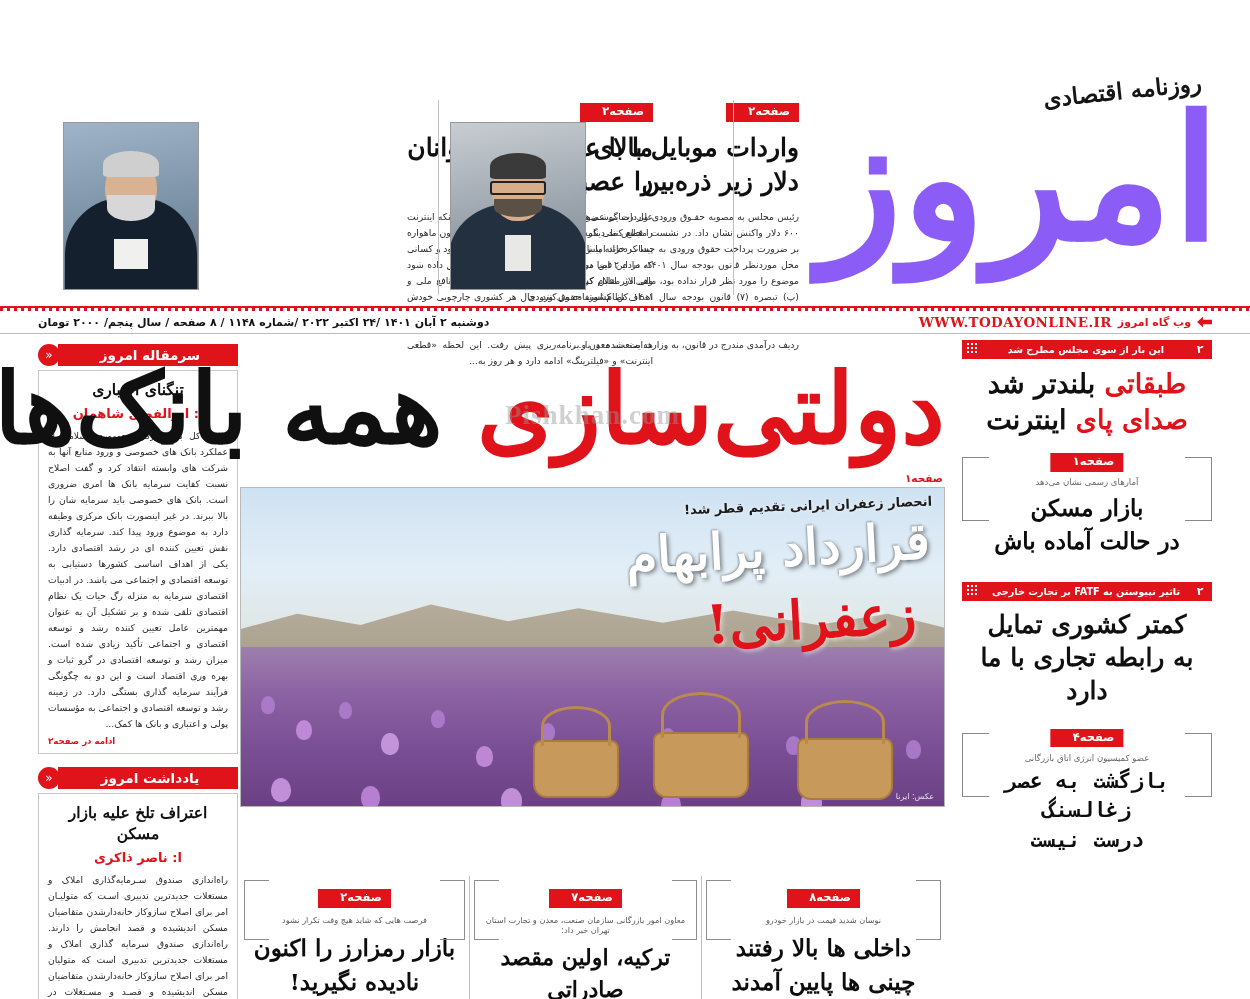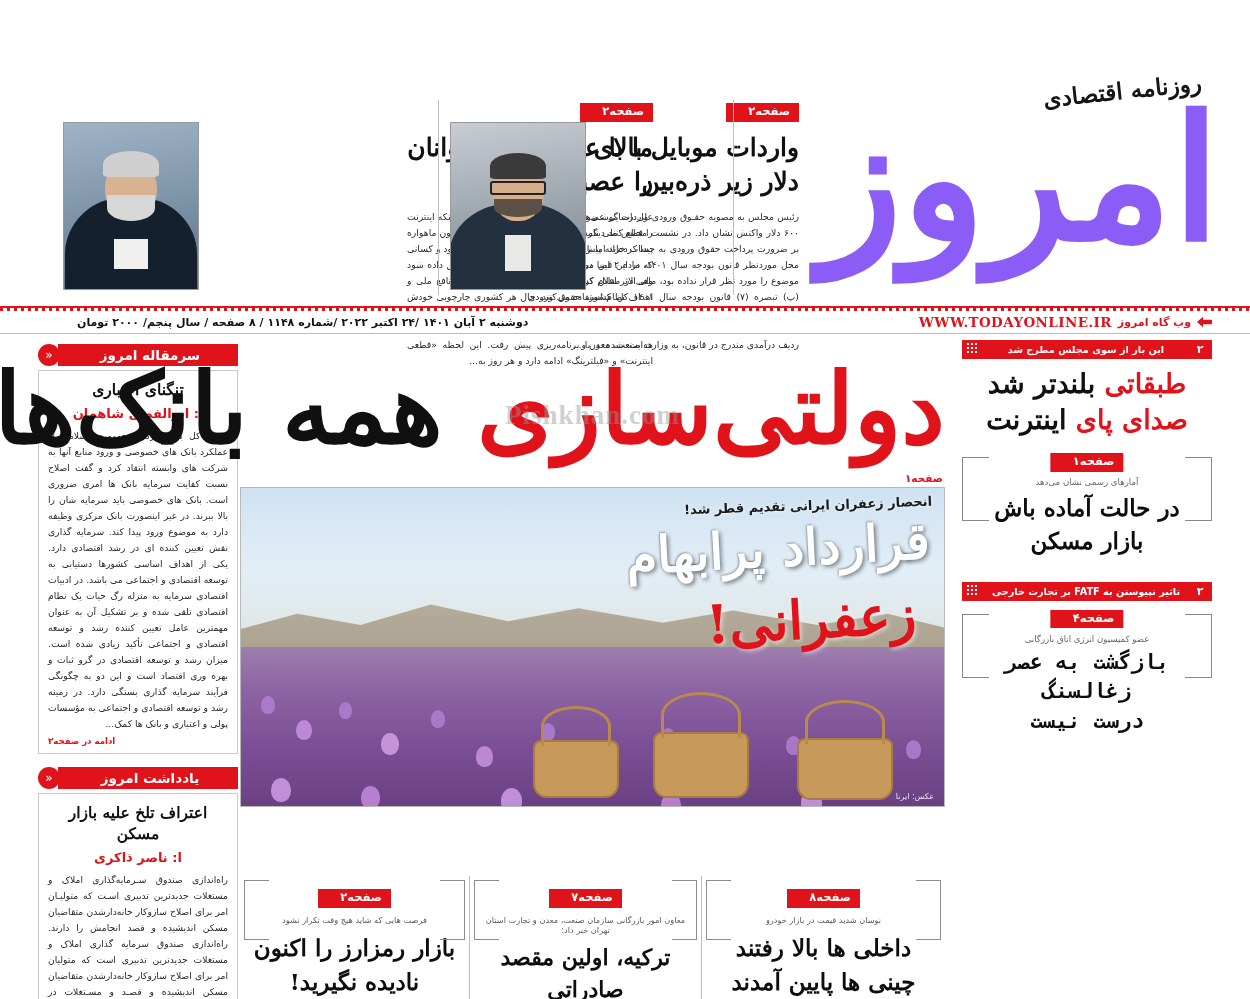--- a/index.html
+++ b/index.html
@@ -61,21 +61,21 @@
     position:absolute; left:0; top:306px; width:1250px; height:28px;
     border-top:2px solid #e0121a; border-bottom:1px solid #bbb;
     background:repeating-linear-gradient(90deg,#e0121a 0px,#e0121a 3px,#ffffff 3px,#ffffff 7px);
     background-position:0 0; background-size:auto 3px; background-repeat:repeat-x;
   }
   .datebar-inner {
     position:absolute; left:0; top:3px; width:1250px; height:22px;
     background:#fff; display:flex; align-items:center; justify-content:space-between;
     padding:0 38px;
   }
-  .date-text { font-size:11px; color:#111; font-weight:bold;margin-left:39px; }
+  .date-text { font-size:11px; color:#111; font-weight:bold; }
   .site-block { display:flex; align-items:center; gap:6px; }
   .site-url { font-size:13.5px; color:#e0121a; font-weight:bold; font-family:"DejaVu Serif", serif; letter-spacing:0.4px; }
   .site-fa { font-size:11px; color:#e0121a; font-weight:bold; }
   .arrow-ic { width:15px; height:12px; }
 
   
   .content { position:absolute; left:0; top:340px; width:1250px; height:659px; }
 
   
   .sidebar { position:absolute; left:38px; top:4px; width:200px; }
@@ -381,22 +381,22 @@
         <div class="r-head">
           <div><span class="hl-red">طبقاتی </span><span>بلندتر شد</span></div>
           <div><span class="hl-red">صدای پای </span><span>اینترنت</span></div>
         </div>
       </div>
 
       <div class="bracket-box br-item" style="margin-top:14px;">
         <div class="bb-badge"><span class="pg-badge">صفحه۱</span></div>
         <div class="bb-kicker">آمارهای رسمی نشان می‌دهد</div>
         <div class="bb-head">
+          <div>بازار مسکن</div>
           <div>در حالت آماده باش</div>
-          <div>بازار مسکن</div>
         </div>
       </div>
 
       <div style="margin-top:16px;">
         <div class="red-strip">
           <span class="rs-num">۲</span>
           <span class="rs-txt">تاثیر نپیوستن به FATF بر تجارت خارجی</span>
           <svg class="rs-dots" viewBox="0 0 12 13">
             <g fill="#ffffff">
               <rect x="0" y="0" width="2" height="2"></rect>
@@ -404,23 +404,27 @@
                 <rect x="8" y="0" width="2" height="2"></rect>
               <rect x="0" y="4" width="2" height="2"></rect>
                 <rect x="4" y="4" width="2" height="2"></rect>
                 <rect x="8" y="4" width="2" height="2"></rect>
               <rect x="0" y="8" width="2" height="2"></rect>
                 <rect x="4" y="8" width="2" height="2"></rect>
                 <rect x="8" y="8" width="2" height="2"></rect>
             </g>
           </svg>
         </div>
-      </div>
-
-      <div class="bracket-box" style="margin-top:7px;">
+        <div class="r-head" style="font-size:25px;">
+          <div><span class="hl-red"></span><span>کمتر کشوری تمایل</span></div>
+          <div><span class="hl-red"></span><span>به رابطه تجاری با ما دارد</span></div>
+        </div>
+      </div>
+
+      <div class="bracket-box" style="margin-top:20px;">
         <div class="bb-badge"><span class="pg-badge">صفحه۴</span></div>
         <div class="bb-kicker">عضو کمیسیون انرژی اتاق بازرگانی</div>
         <div class="bb-head" style="font-size:21px;font-family:Liberation Mono, monospace;">
           <div>بازگشت به عصر زغالسنگ</div>
           <div>درست نیست</div>
         </div>
       </div>
 
     </div>
 

